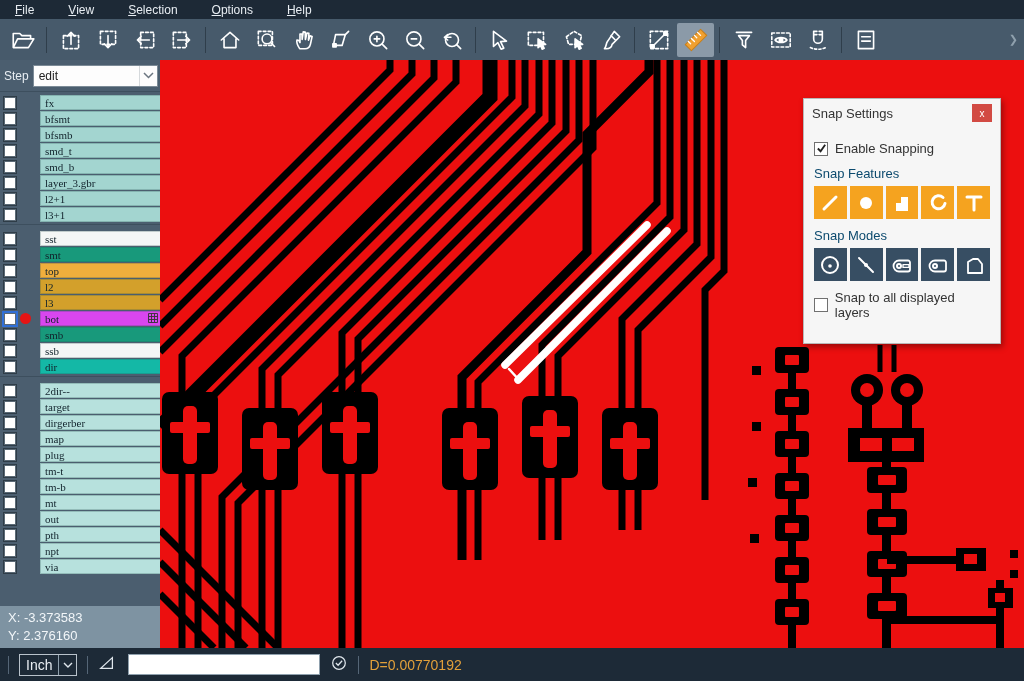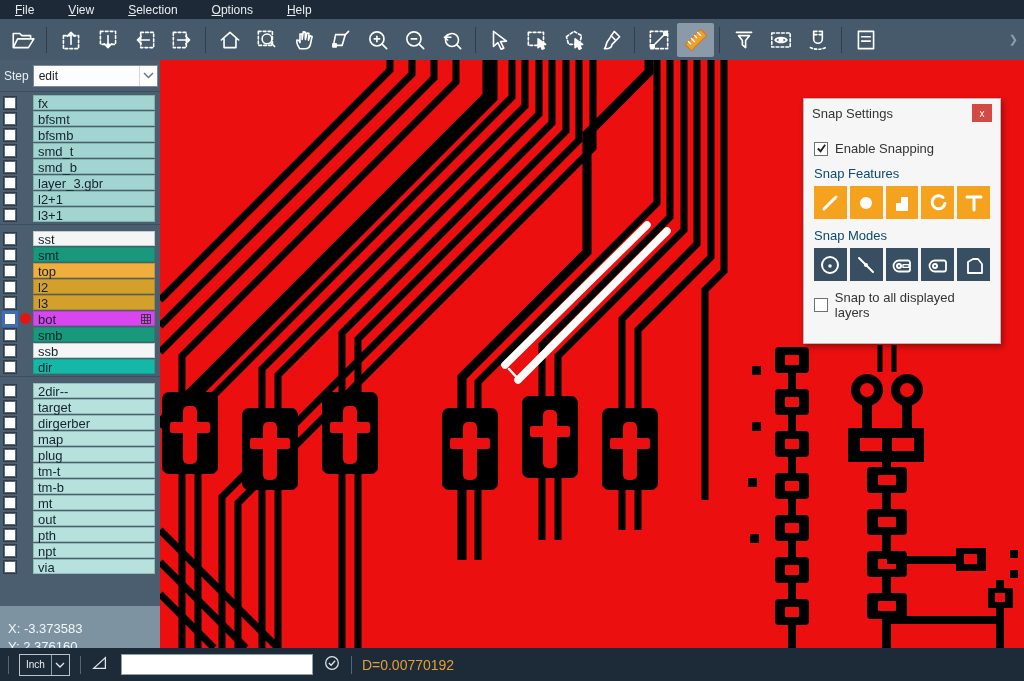--- a/index.html
+++ b/index.html
@@ -28,26 +28,26 @@
   .step-label { color:#e8eef3; font-size:12px; padding-left:2px; }
   .step-select { flex:1; height:22px; background:#fdfdfd; border:1px solid #7c8b97; display:flex; align-items:center; position:relative; }
   .step-select .val { font-size:12px; color:#222; padding-left:5px; flex:1; }
   .step-select .chev { width:18px; height:100%; border-left:1px solid #d5d9dc; display:flex; align-items:center; justify-content:center; }
 
   .layer-list { padding-top:3px; }
   .layer-row { height:15px; margin-bottom:1px; display:flex; align-items:center; position:relative; }
   .cb { width:12px; height:12px; background:#fff; border:1px solid #5b6a76; outline:1px solid #2e3c47; margin-left:4px; flex:0 0 12px; }
   .cb.sel { outline:2px solid #2f6fd6; }
   .dot { width:11px; height:11px; border-radius:50%; background:#e51414; position:absolute; left:20px; top:2px; }
-  .layer-label { position:absolute; left:33px; width:122px; height:15px; font-size:13px; color:#12232c;
-                 padding:1px 3px 0 4px; border:1px solid rgba(40,80,80,.25); display:flex; align-items:center; }
+  .layer-label { position:absolute; left:40px; width:122px; height:15px; font-size:11px; color:#12232c;
+                 padding:1px 3px 0 4px; border:1px solid rgba(40,80,80,.25); display:flex; align-items:center;font-family:Liberation Serif, serif; }
   .layer-label .gi { margin-left:auto; }
   .sec-gap { height:5px; border-top:1px solid #3d4f5e; margin-top:2px; margin-bottom:2px; }
 
-  .xy-panel { margin-top:auto; height:42px; background:#7e93a2; color:#f2f6f9; font-size:13px; padding:14px 0 0 8px; line-height:18px; }
+  .xy-panel { margin-top:auto; height:42px; background:#7e93a2; color:#f2f6f9; font-size:13px; padding:3px 0 0 8px; line-height:18px; }
 
   
   .canvas { position:absolute; left:160px; top:60px; width:864px; height:588px; background:#ec0f0f; }
   .canvas svg { display:block; }
 
   
   .dialog { position:absolute; left:803px; top:98px; width:198px; height:246px; background:#f6f6f6;
             border:1px solid #b9b9b9; box-shadow:2px 3px 6px rgba(0,0,0,.35); font-size:13px; color:#333; }
   .dlg-title { height:28px; display:flex; align-items:center; padding:0 8px; }
   .dlg-title .t { flex:1; font-size:13px; color:#333; }
@@ -62,21 +62,21 @@
   .sm-btn { width:33px; height:33px; background:#374e63; display:flex; align-items:center; justify-content:center; }
   .sf-btn svg, .sm-btn svg { stroke:#fff; fill:none; stroke-width:2; stroke-linecap:round; stroke-linejoin:round; }
   .close-btn { margin:4px 10px 0 10px; height:24px; background:#e5e5e5; border:1px solid #8a8a8a;
                display:flex; align-items:center; justify-content:center; font-size:13px; color:#222; }
 
   
   .statusbar { position:absolute; left:0; top:648px; width:1024px; height:33px; background:#1d2a37;
                display:flex; align-items:center; font-size:12px; color:#e8edf2; }
   .ssep { width:1px; height:18px; background:#55平667; background:#556677; margin:0 10px; }
   .unit-box { height:22px; border:1px solid #b9c3cc; display:flex; align-items:center; }
-  .unit-box .uv { padding:0 6px; font-size:10px; }
+  .unit-box .uv { padding:0 6px; font-size:14px; }
   .unit-box .uc { width:18px; height:100%; border-left:1px solid #8fa0ad; display:flex; align-items:center; justify-content:center; }
   .angle-icon svg { stroke:#dfe6ec; fill:none; stroke-width:1.4; }
   .cmd-input { width:192px; height:21px; background:#fff; border:1px solid #8fa0ad; margin-left:12px; font-size:12px; padding:0 4px; }
   .loop-icon { margin-left:10px; }
   .loop-icon svg { stroke:#dfe6ec; fill:none; stroke-width:1.4; }
   .dist { color:#e2a03a; font-size:14px; }
 </style>
 </head>
 <body>
 

